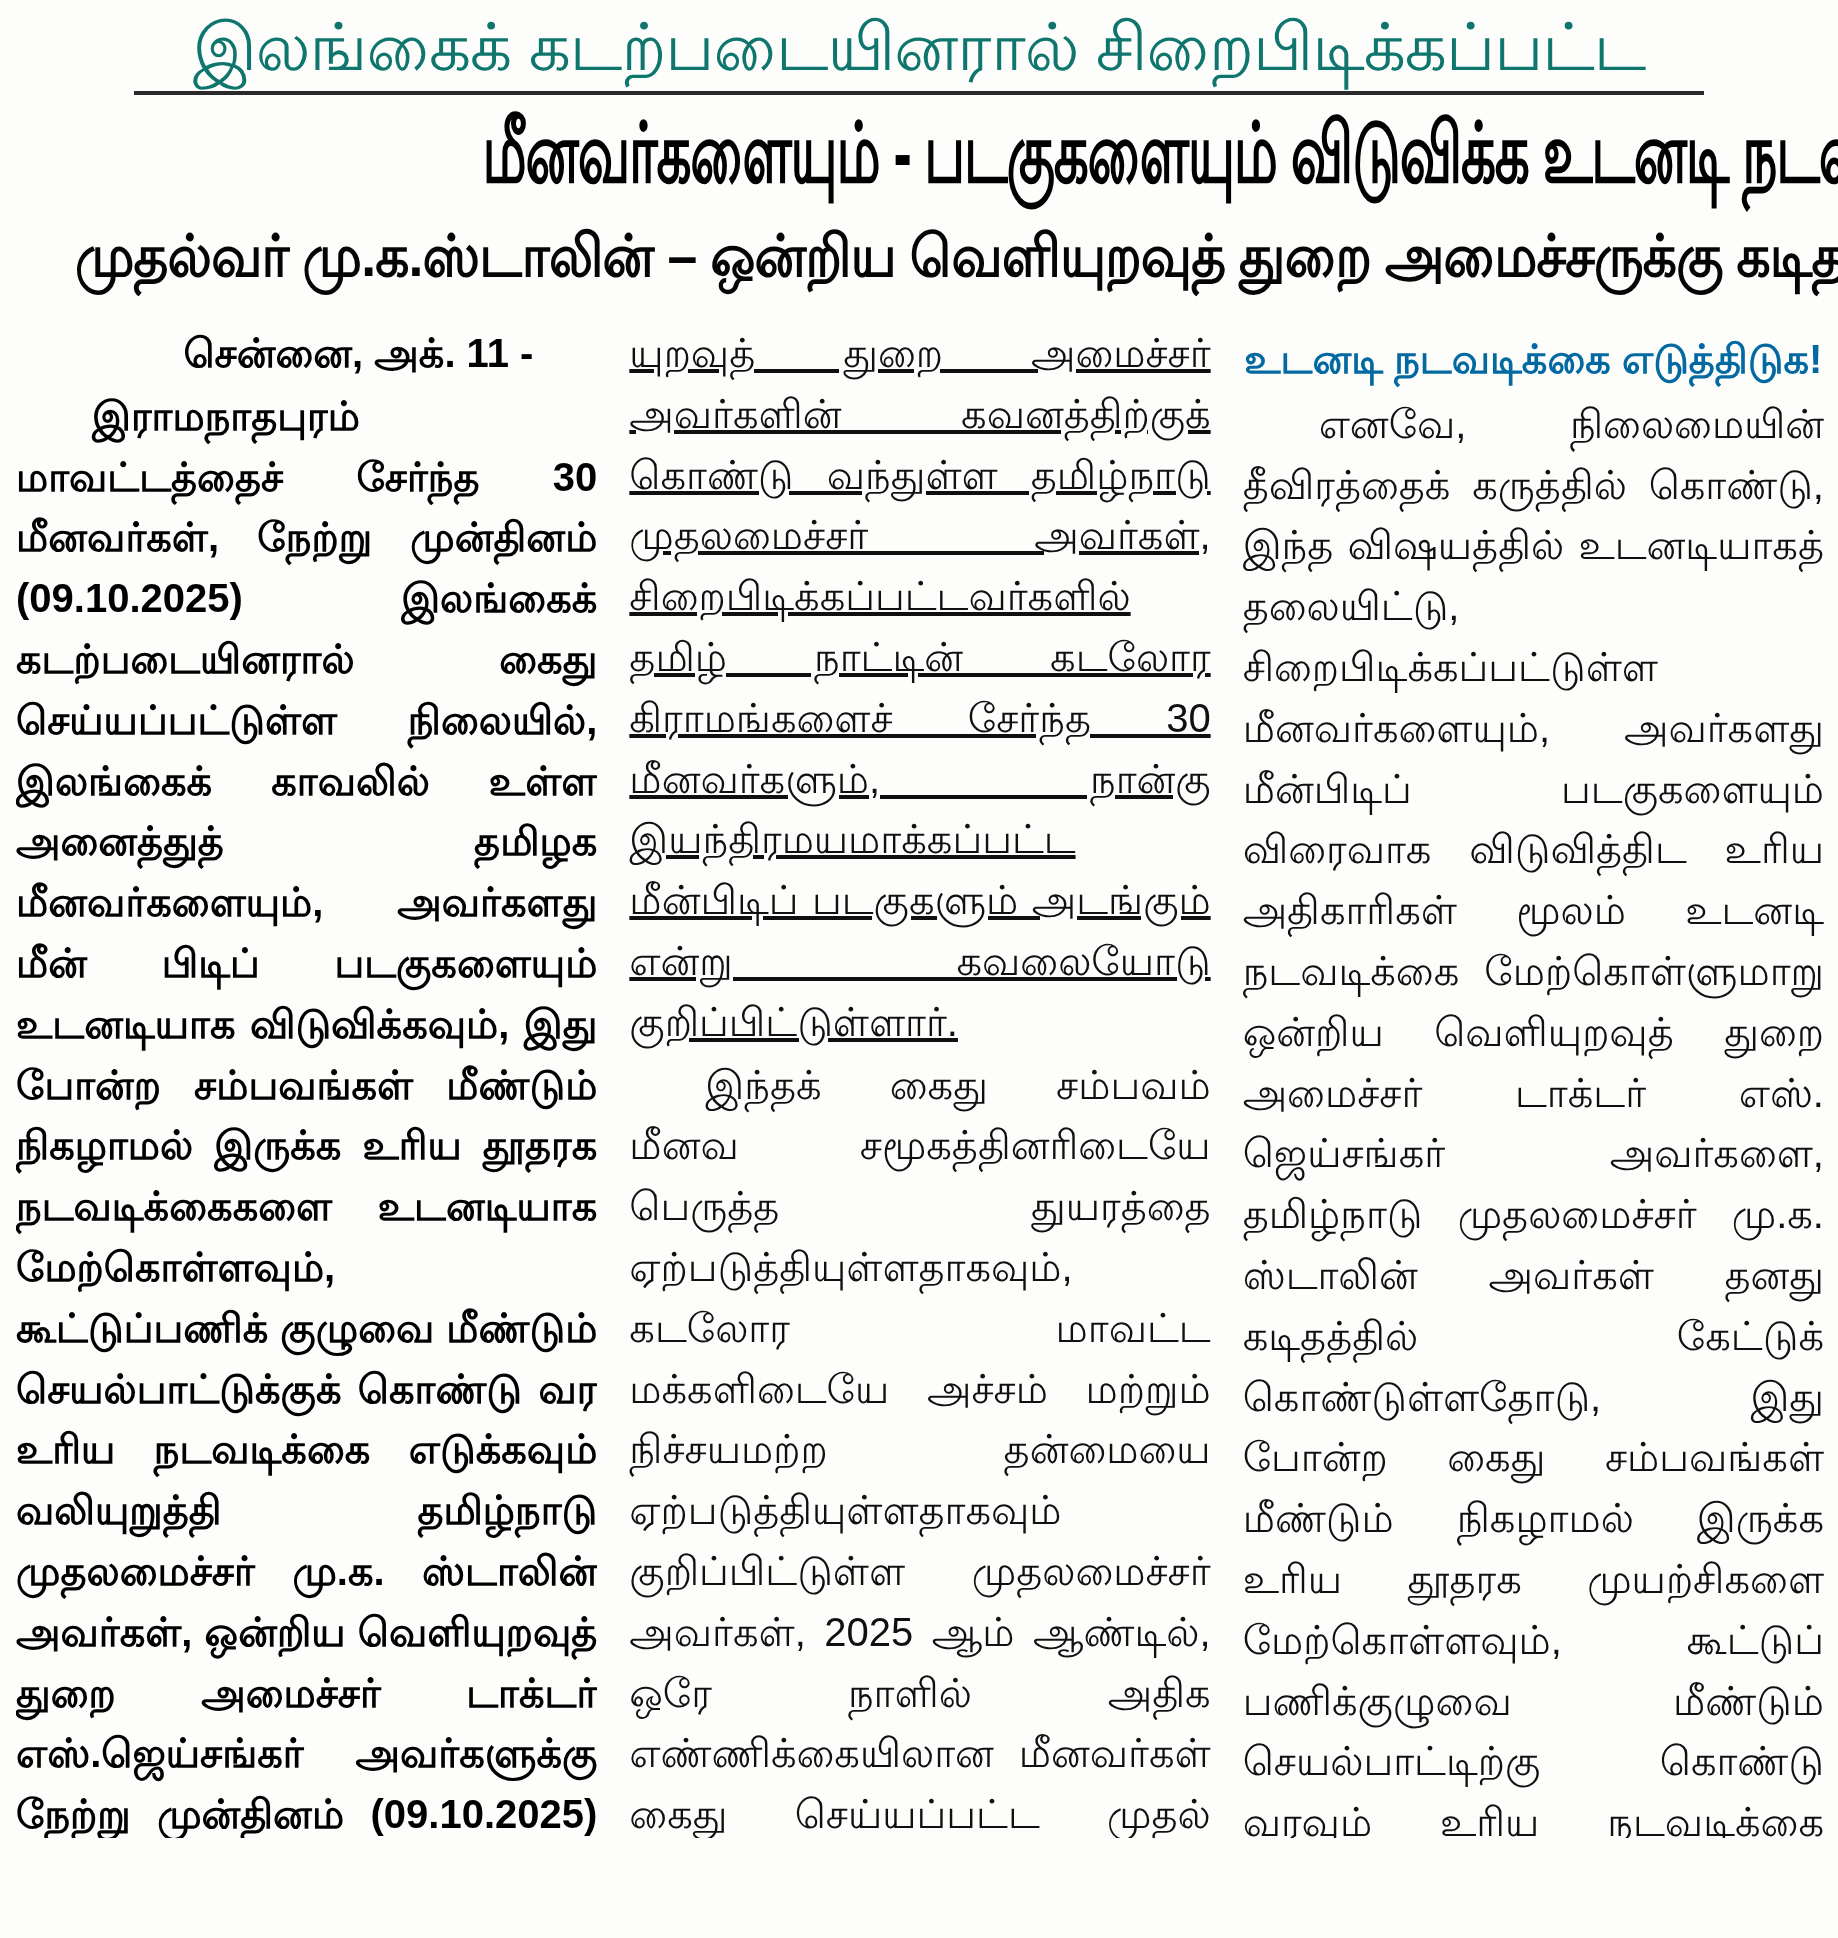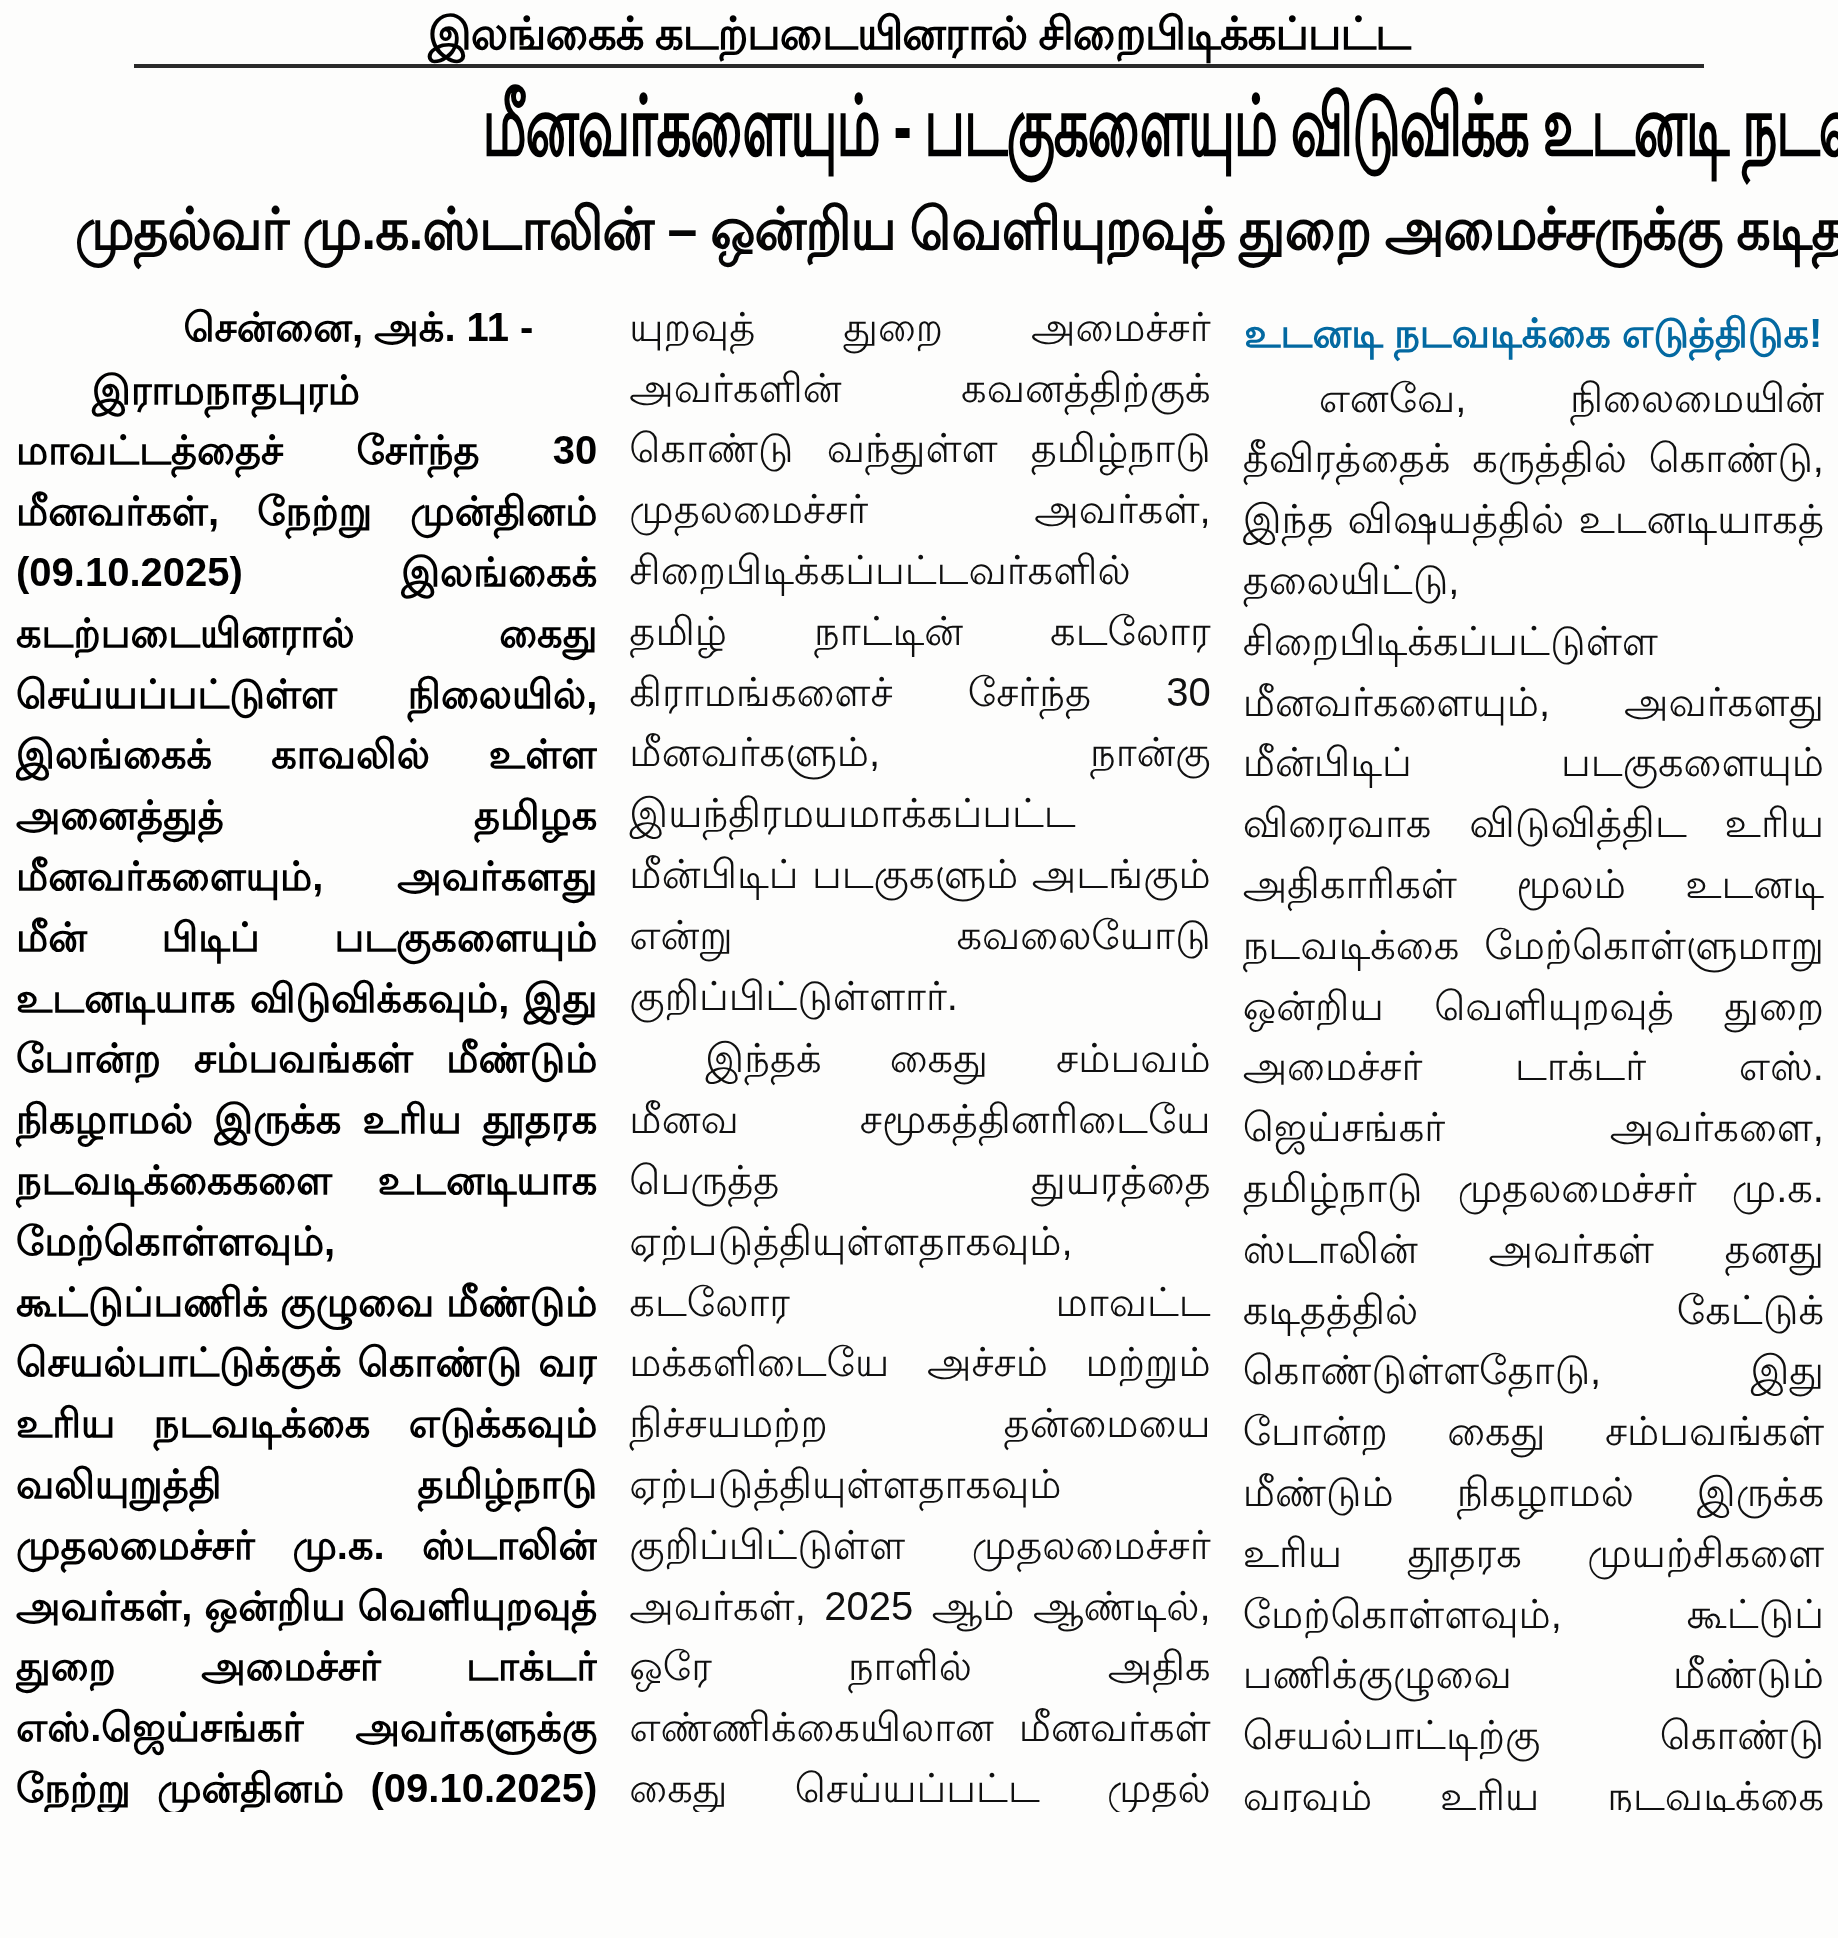--- a/index.html
+++ b/index.html
@@ -9,24 +9,24 @@
     color: #0b0b0b;
     font-family: "Liberation Sans", "DejaVu Sans", sans-serif;
     overflow: hidden;
     position: relative;
   }
   .page { width: 1838px; height: 1938px; box-sizing: border-box; padding-top: 6px; }
 
   
   .kicker {
     text-align: center;
-    font-size: 45px;
-    font-weight: 700;
+    font-size: 66px;
+    font-weight: 400;
     letter-spacing: -1px;
-    color: #000000;
+    color: #0f766e;
     line-height: 1.25;
   }
   .rule {
     width: 1570px;
     margin: 2px auto 4px auto;
     border-top: 4px solid #2a2a2a;
   }
   .headline {
     margin: 4px 0 0 0;
     text-align: center;
@@ -74,21 +74,21 @@
     color: #000;
   }
   .lede { font-weight: 700; color: #000; }
   .subhead {
     text-indent: 0 !important;
     text-align: center;
     font-weight: 700;
     color: #0369a1;
     margin: 6px 0 4px 0 !important;
   }
-  .cont { text-indent: 0 !important; }
+  .cont { text-indent: 0 !important; text-decoration: underline; }
 </style>
 </head>
 <body>
 
 <div class="page">
 
   <header>
     <div class="kicker">
       <span class="fitline">இலங்கைக் கடற்படையினரால் சிறைபிடிக்கப்பட்ட</span>
     </div>

